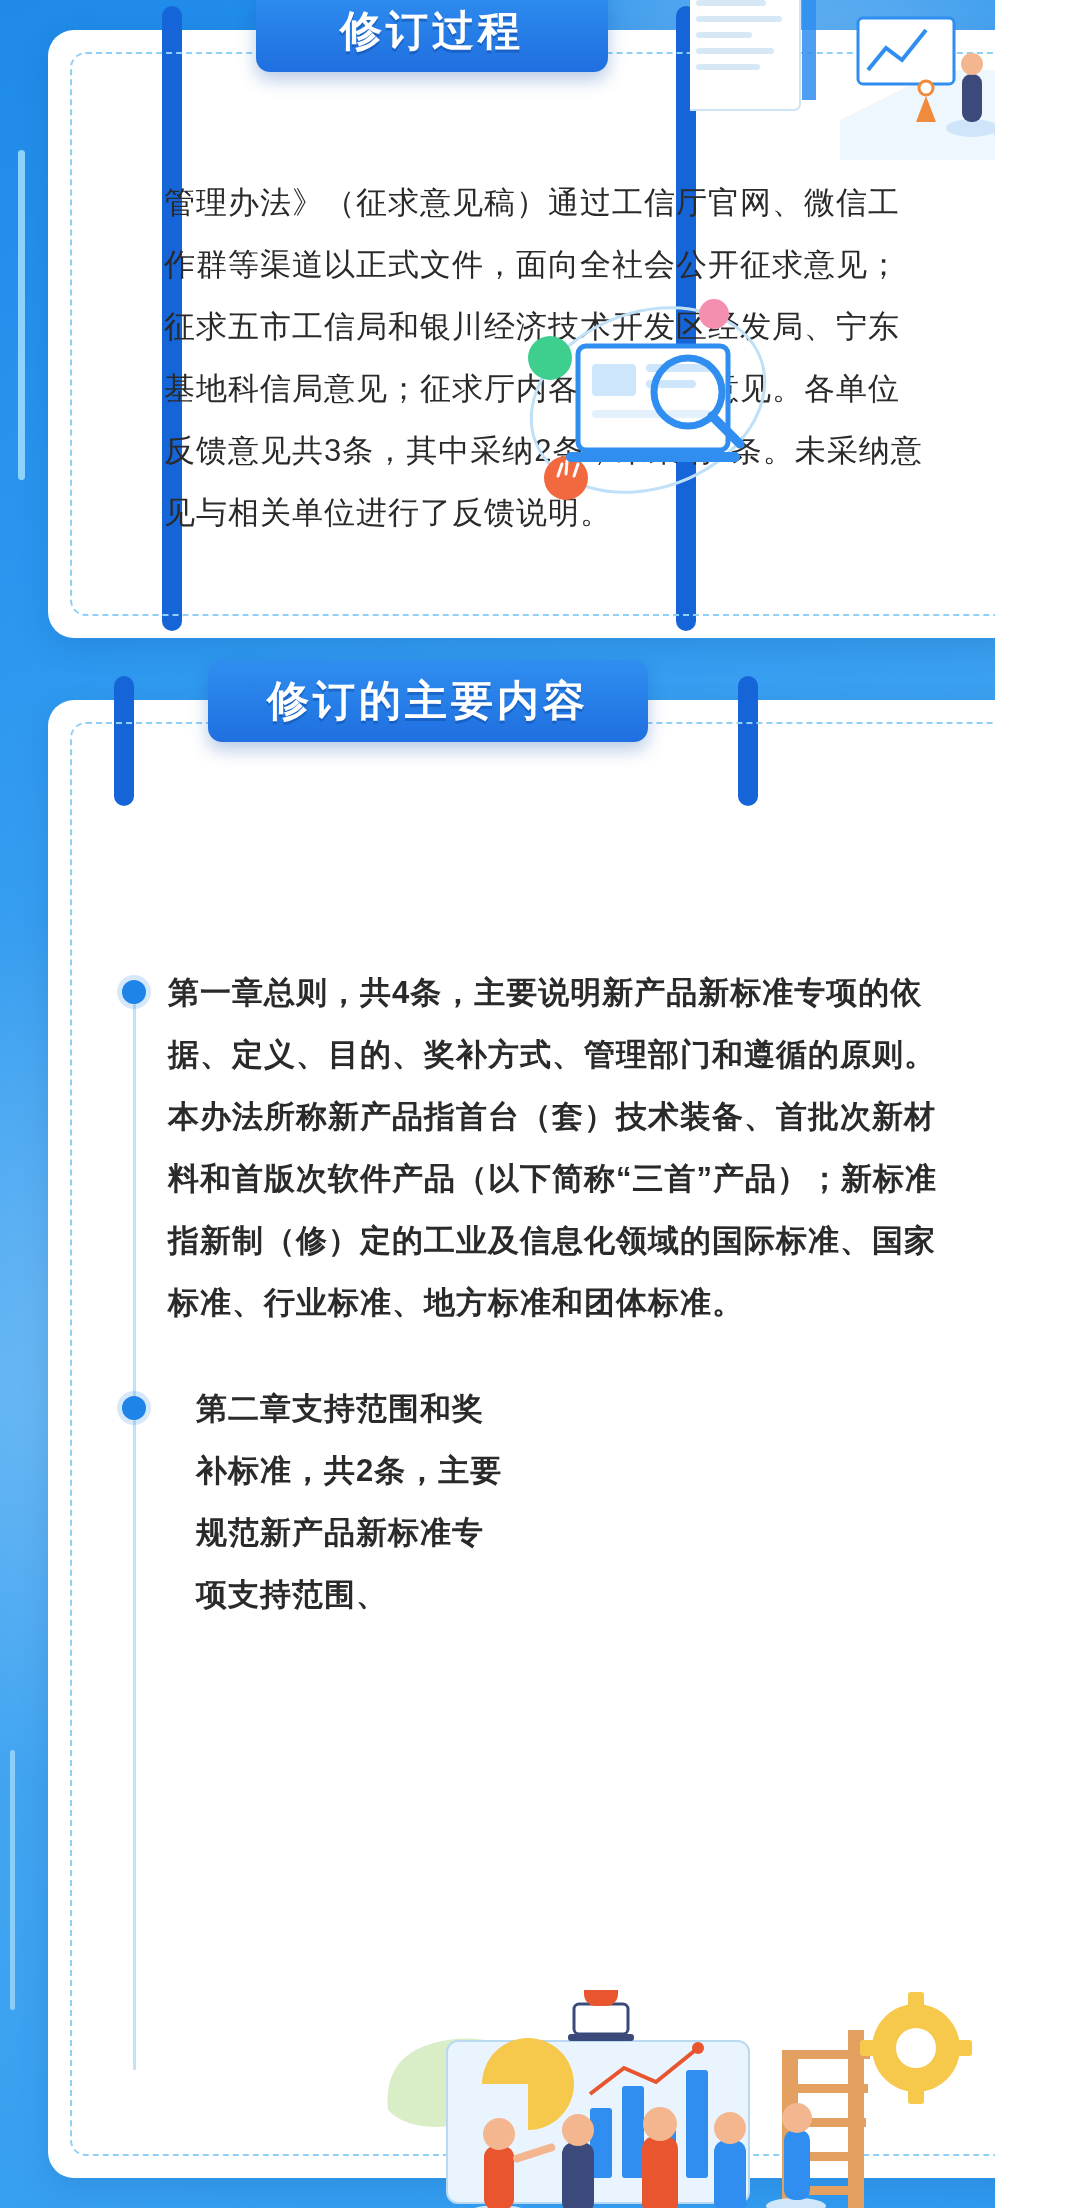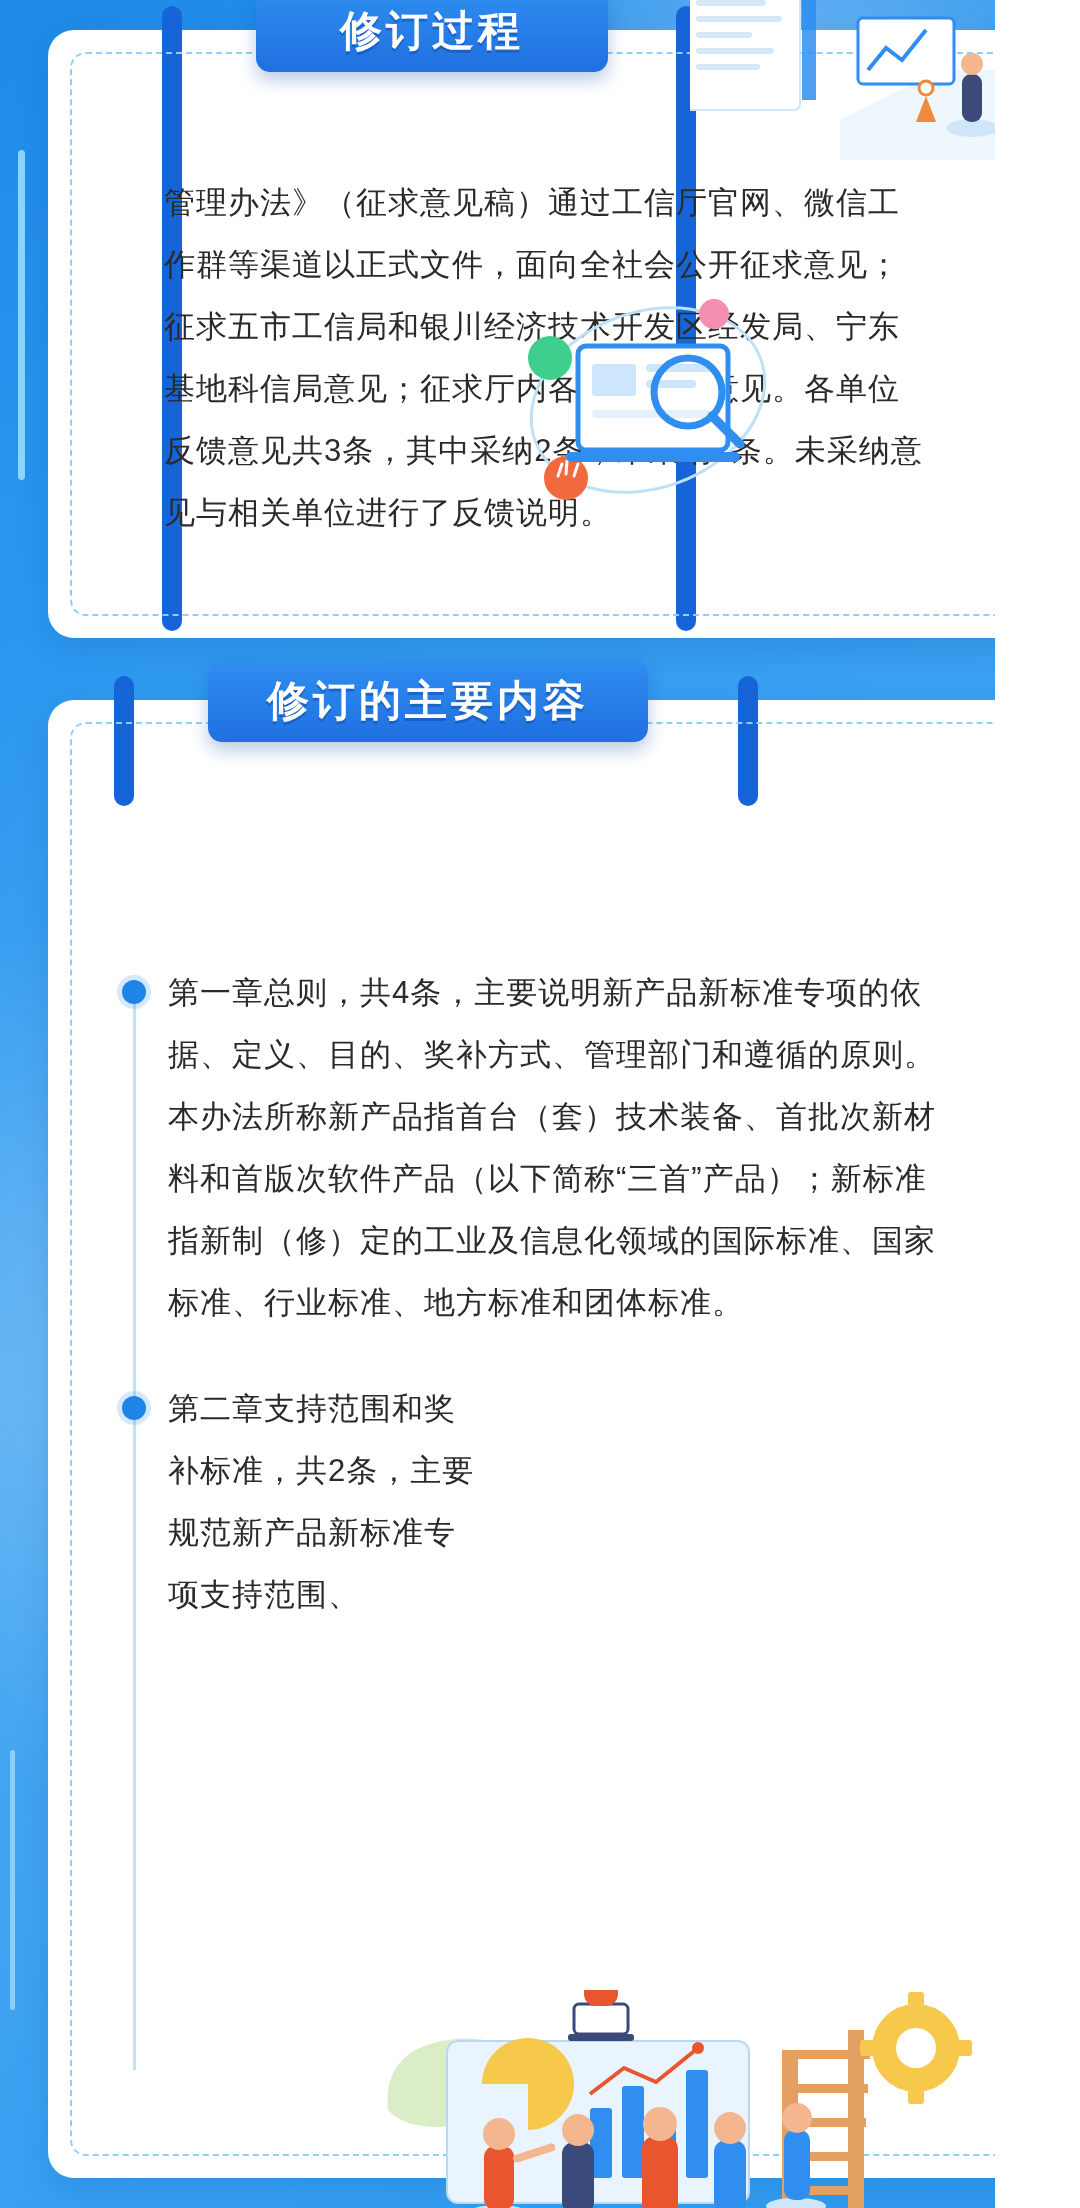--- a/index.html
+++ b/index.html
@@ -118,20 +118,21 @@
     width: 800px;
     text-indent: 62px;
   }
 
   
   .bullet-list {
     position: absolute;
     left: 74px;
     top: 262px;
     width: 830px;
+    font-weight: bold;
   }
   .bullet-item {
     position: relative;
     padding-left: 46px;
     margin-bottom: 44px;
   }
   .bullet-dot {
     position: absolute;
     left: 0;
     top: 18px;
@@ -148,21 +149,21 @@
     width: 3px;
     height: 1090px;
     background: #bfe3fb;
   }
   .bullet-text {
     color: #2a2a2a;
     font-size: 31px;
     line-height: 62px;
     letter-spacing: 1px;
   }
-  .bullet-item.narrow .bullet-text { width: 310px; }
+  .bullet-item.narrow .bullet-text { width: 310px; margin-left: 28px; }
 
   
   .illus-top {
     position: absolute;
     left: 690px;
     top: 0px;
     width: 390px;
     height: 168px;
     overflow: hidden;
   }

